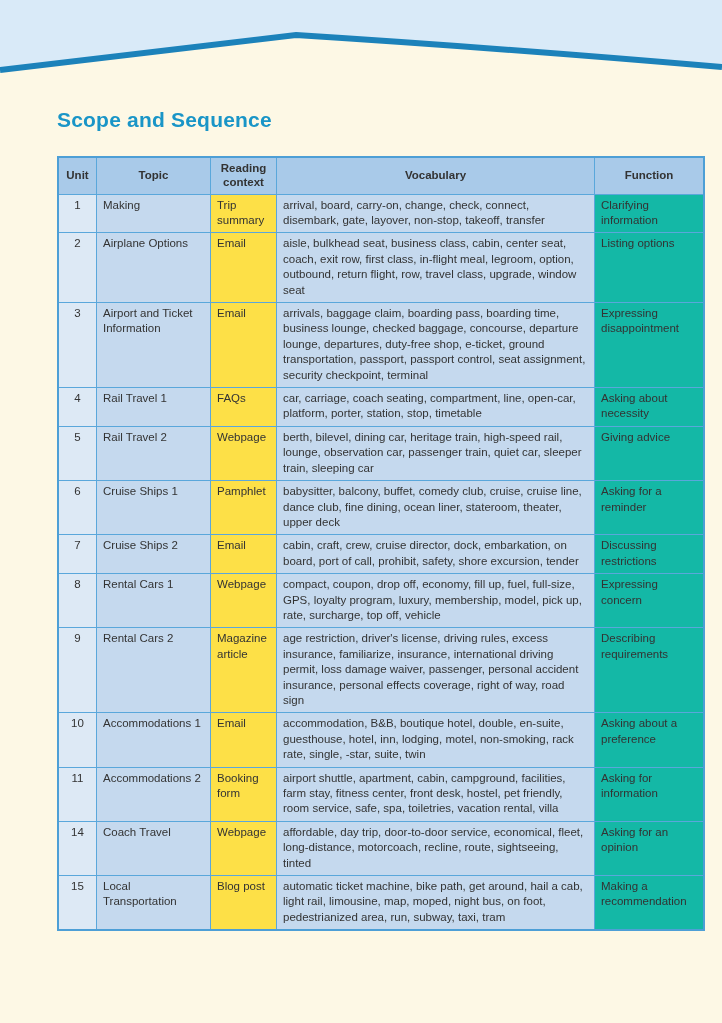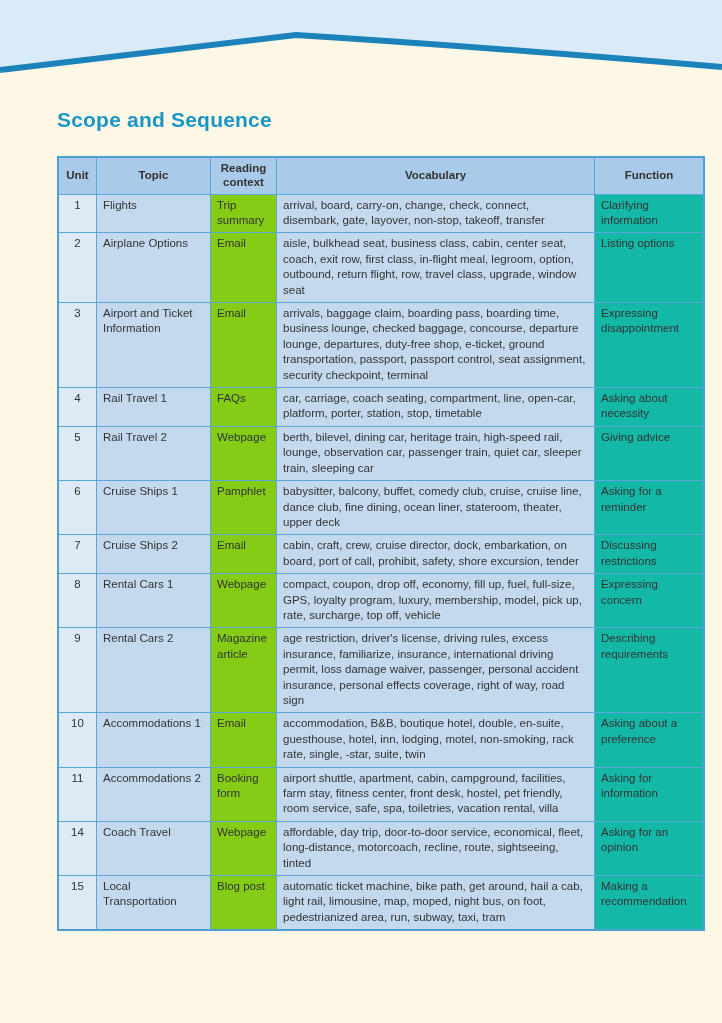--- a/index.html
+++ b/index.html
@@ -58,21 +58,21 @@
     height: 24px;
   }
   .scope-table td {
     font-size: 11.5px;
     line-height: 15.4px;
     vertical-align: top;
     padding: 3px 6px 4px 6px;
   }
   .col-unit     { width: 33px;  background: #dde9f5; text-align: center; padding-left: 1px; padding-right: 1px; margin-top: 19px; }
   .col-topic    { width: 109px; background: #c5d9ee; }
-  .col-context  { width: 61px;  background: #84cc16; }
+  .col-context  { width: 61px;  background: #fde047; }
   .col-vocab    { width: 313px; background: #c5d9ee; }
   .col-function { width: 104px; background: #14b8a6; }
 </style>
 </head>
 <body>
 
 <svg class="top-deco" viewBox="0 0 722 90" aria-hidden="true">
   <path d="M0,0 H722 V67 Q500,48 296,35 L0,70 Z" fill="#d9eaf8"></path>
   <path d="M0,70 L296,35 Q500,48 722,67" fill="none" stroke="#1c82ba" stroke-width="6"></path>
 </svg>
@@ -85,21 +85,21 @@
       <th class="col-unit">Unit</th>
       <th class="col-topic">Topic</th>
       <th class="col-context">Reading context</th>
       <th class="col-vocab">Vocabulary</th>
       <th class="col-function">Function</th>
     </tr>
   </thead>
   <tbody>
       <tr>
     <td class="col-unit">1</td>
-    <td class="col-topic">Flights</td>
+    <td class="col-topic">Making</td>
     <td class="col-context">Trip summary</td>
     <td class="col-vocab">arrival, board, carry-on, change, check, connect, disembark, gate, layover, non-stop, takeoff, transfer</td>
     <td class="col-function">Clarifying information</td>
   </tr>
       <tr>
     <td class="col-unit">2</td>
     <td class="col-topic">Airplane Options</td>
     <td class="col-context">Email</td>
     <td class="col-vocab">aisle, bulkhead seat, business class, cabin, center seat, coach, exit row, first class, in-flight meal, legroom, option, outbound, return flight, row, travel class, upgrade, window seat</td>
     <td class="col-function">Listing options</td>

